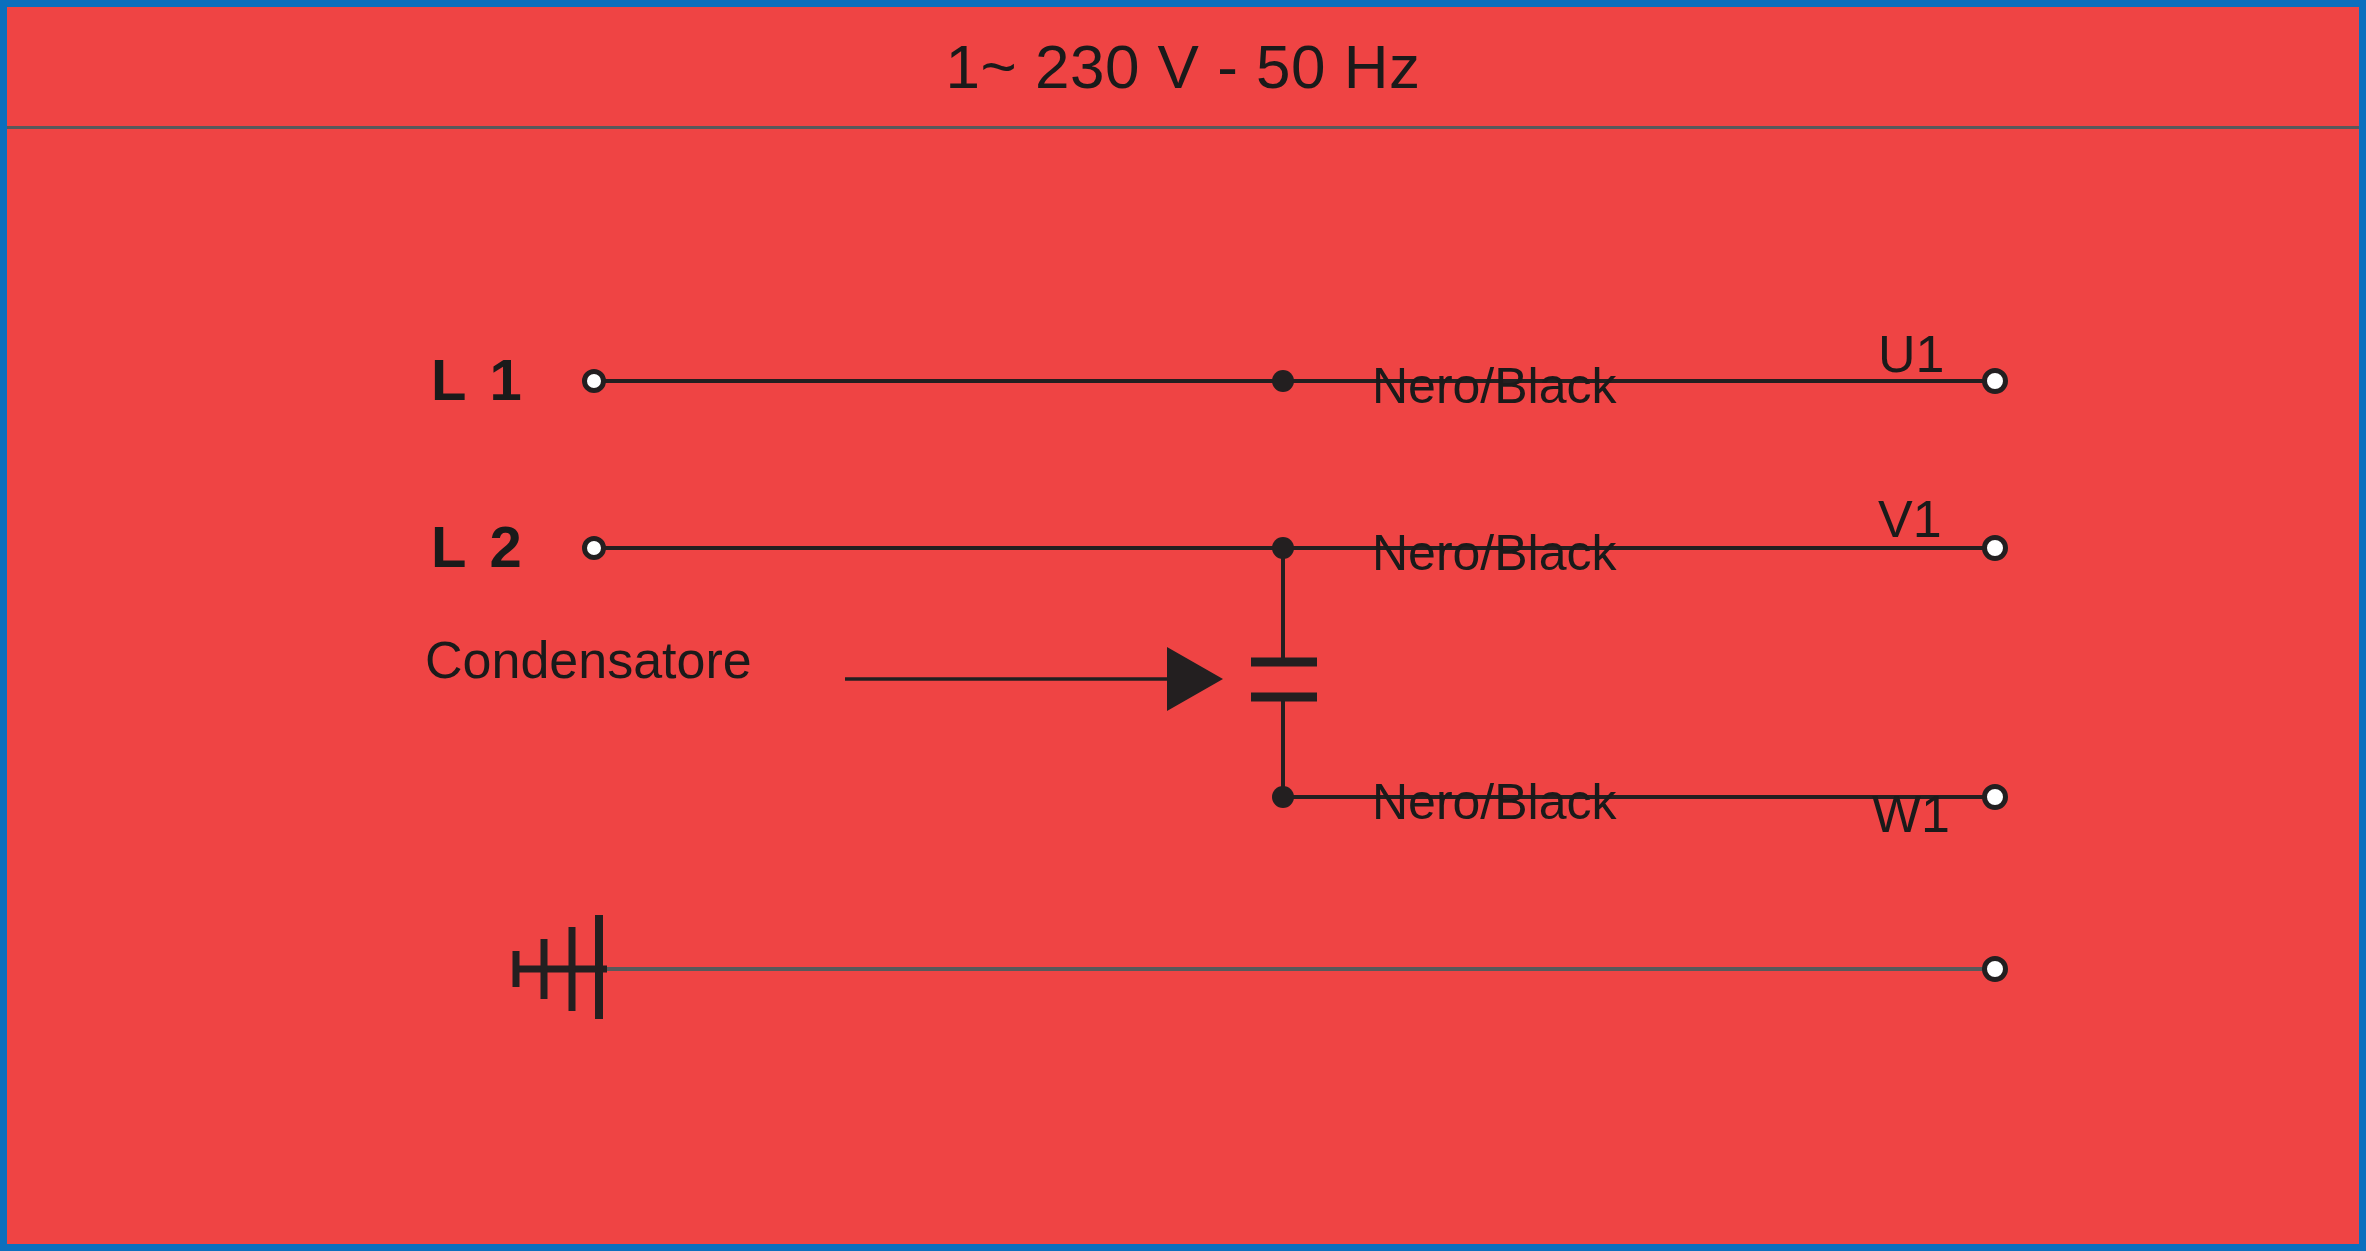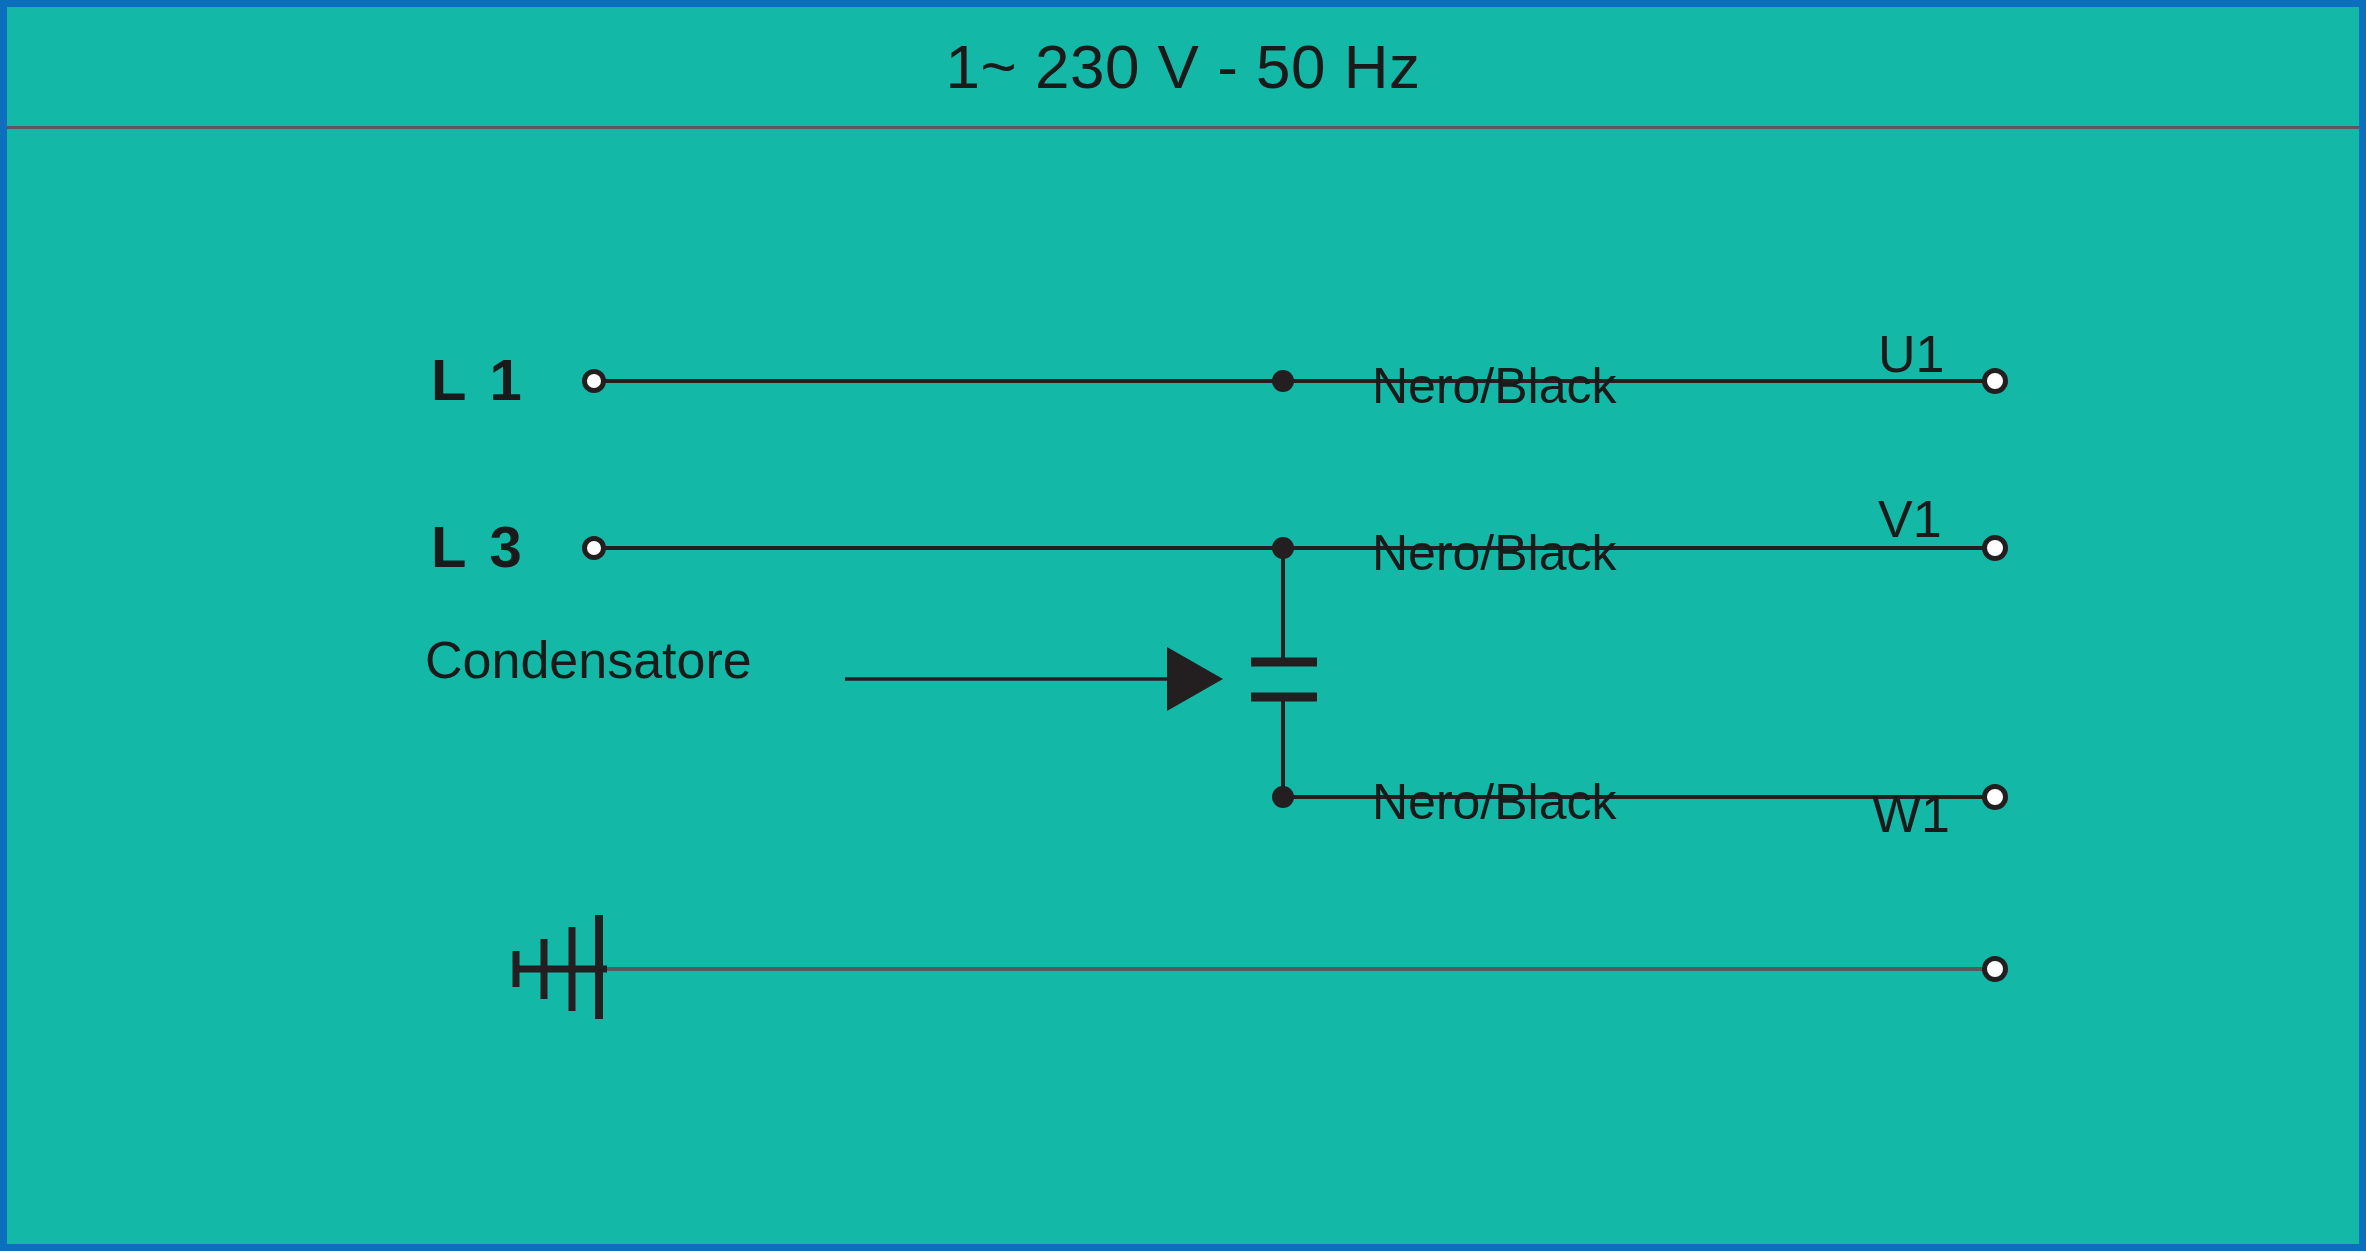--- a/index.html
+++ b/index.html
@@ -7,21 +7,21 @@
     padding: 0;
     background: #ffffff;
   }
   body {
     font-family: "Liberation Sans", sans-serif;
   }
   #page {
     position: relative;
     width: 2366px;
     height: 1251px;
-    background: #14b8a6;
+    background: #ef4444;
     box-sizing: border-box;
     border: 7px solid #0B6FBE;
     overflow: hidden;
   }
   #header {
     position: absolute;
     left: 0;
     top: 0;
     width: 2352px;
     height: 122px;
@@ -117,21 +117,21 @@
 
       <line x1="507" y1="962" x2="600" y2="962" stroke="#231F20" stroke-width="7"></line>
       <line x1="509" y1="944" x2="509" y2="980" stroke="#231F20" stroke-width="7"></line>
       <line x1="537" y1="932" x2="537" y2="992" stroke="#231F20" stroke-width="7"></line>
       <line x1="565" y1="920" x2="565" y2="1004" stroke="#231F20" stroke-width="7"></line>
       <line x1="592" y1="908" x2="592" y2="1012" stroke="#231F20" stroke-width="8"></line>
     </svg>
 
     <div class="lbl phase-label" style="left:424px; top:343px;">L 1</div>
 
-    <div class="lbl phase-label" style="left:424px; top:510px;">L 3</div>
+    <div class="lbl phase-label" style="left:424px; top:510px;">L 2</div>
 
     <div class="lbl wire-label" style="left:1365px; top:320px;">Nero/Black</div>
 
     <div class="lbl term-label" style="left:1871px; top:320px;">U1</div>
 
     <div class="lbl wire-label" style="left:1365px; top:487px;">Nero/Black</div>
 
     <div class="lbl term-label" style="left:1871px; top:485px;">V1</div>
 
     <div class="lbl wire-label" style="left:1365px; top:736px;">Nero/Black</div>

